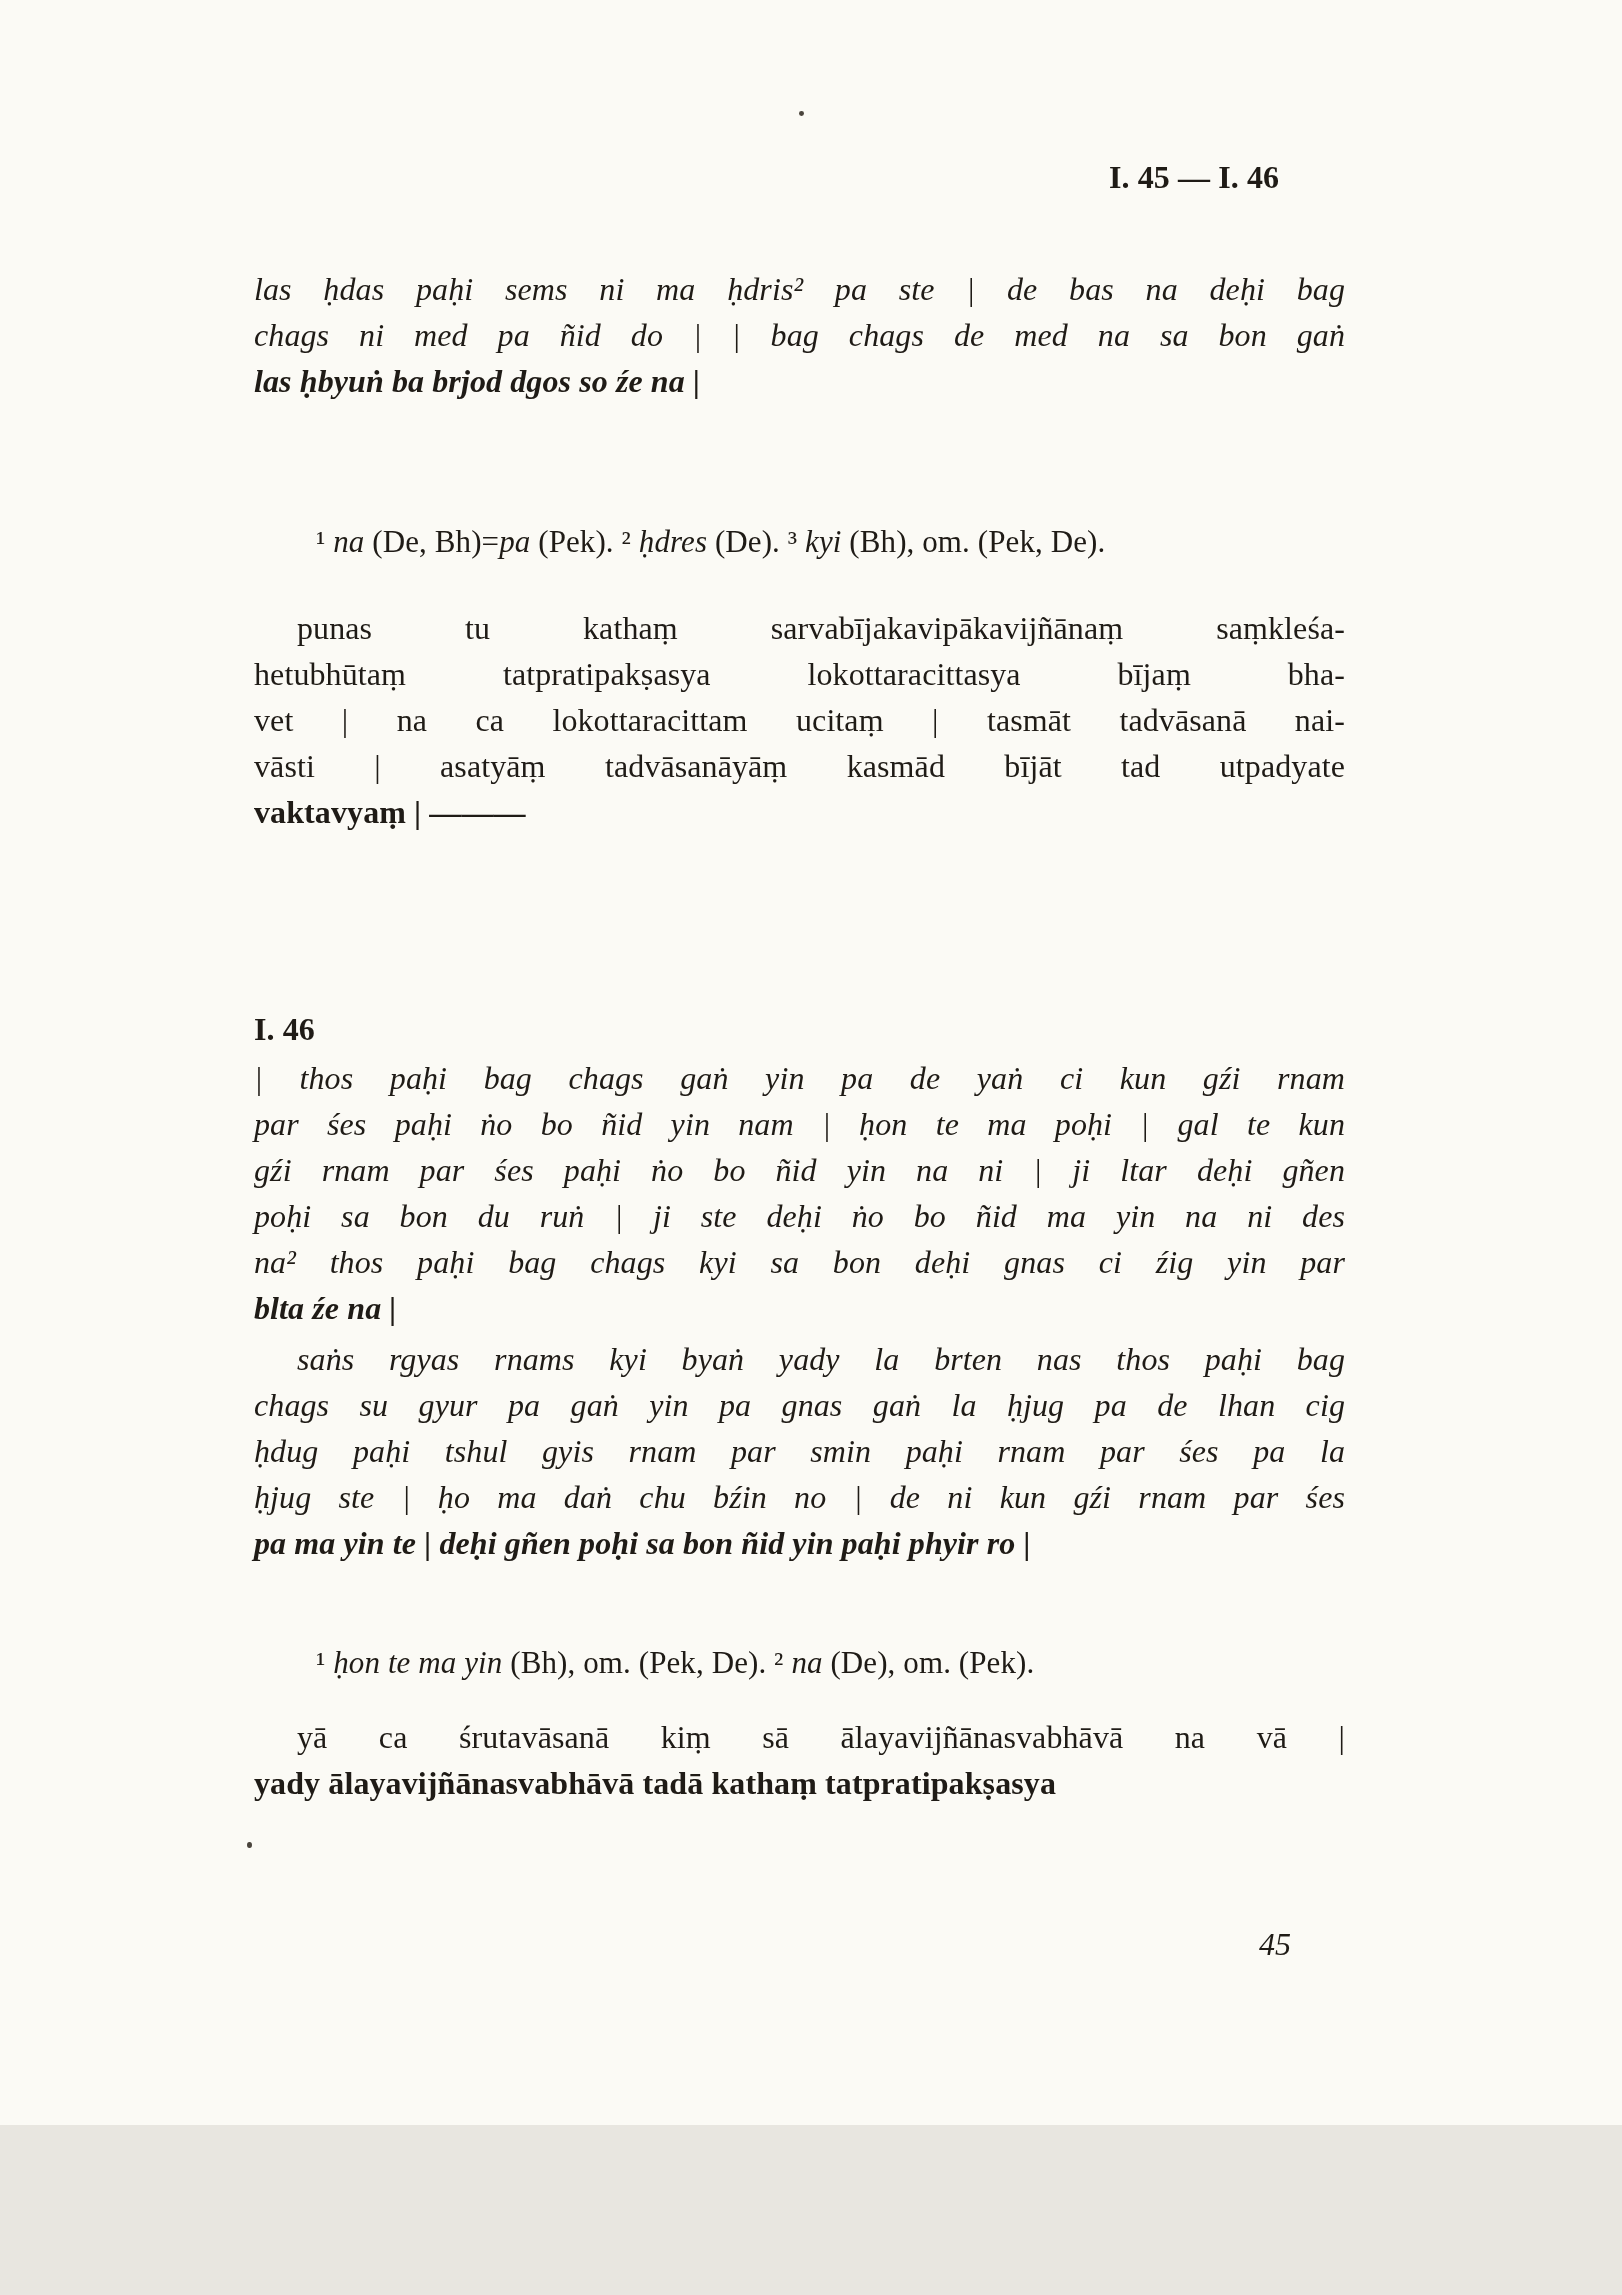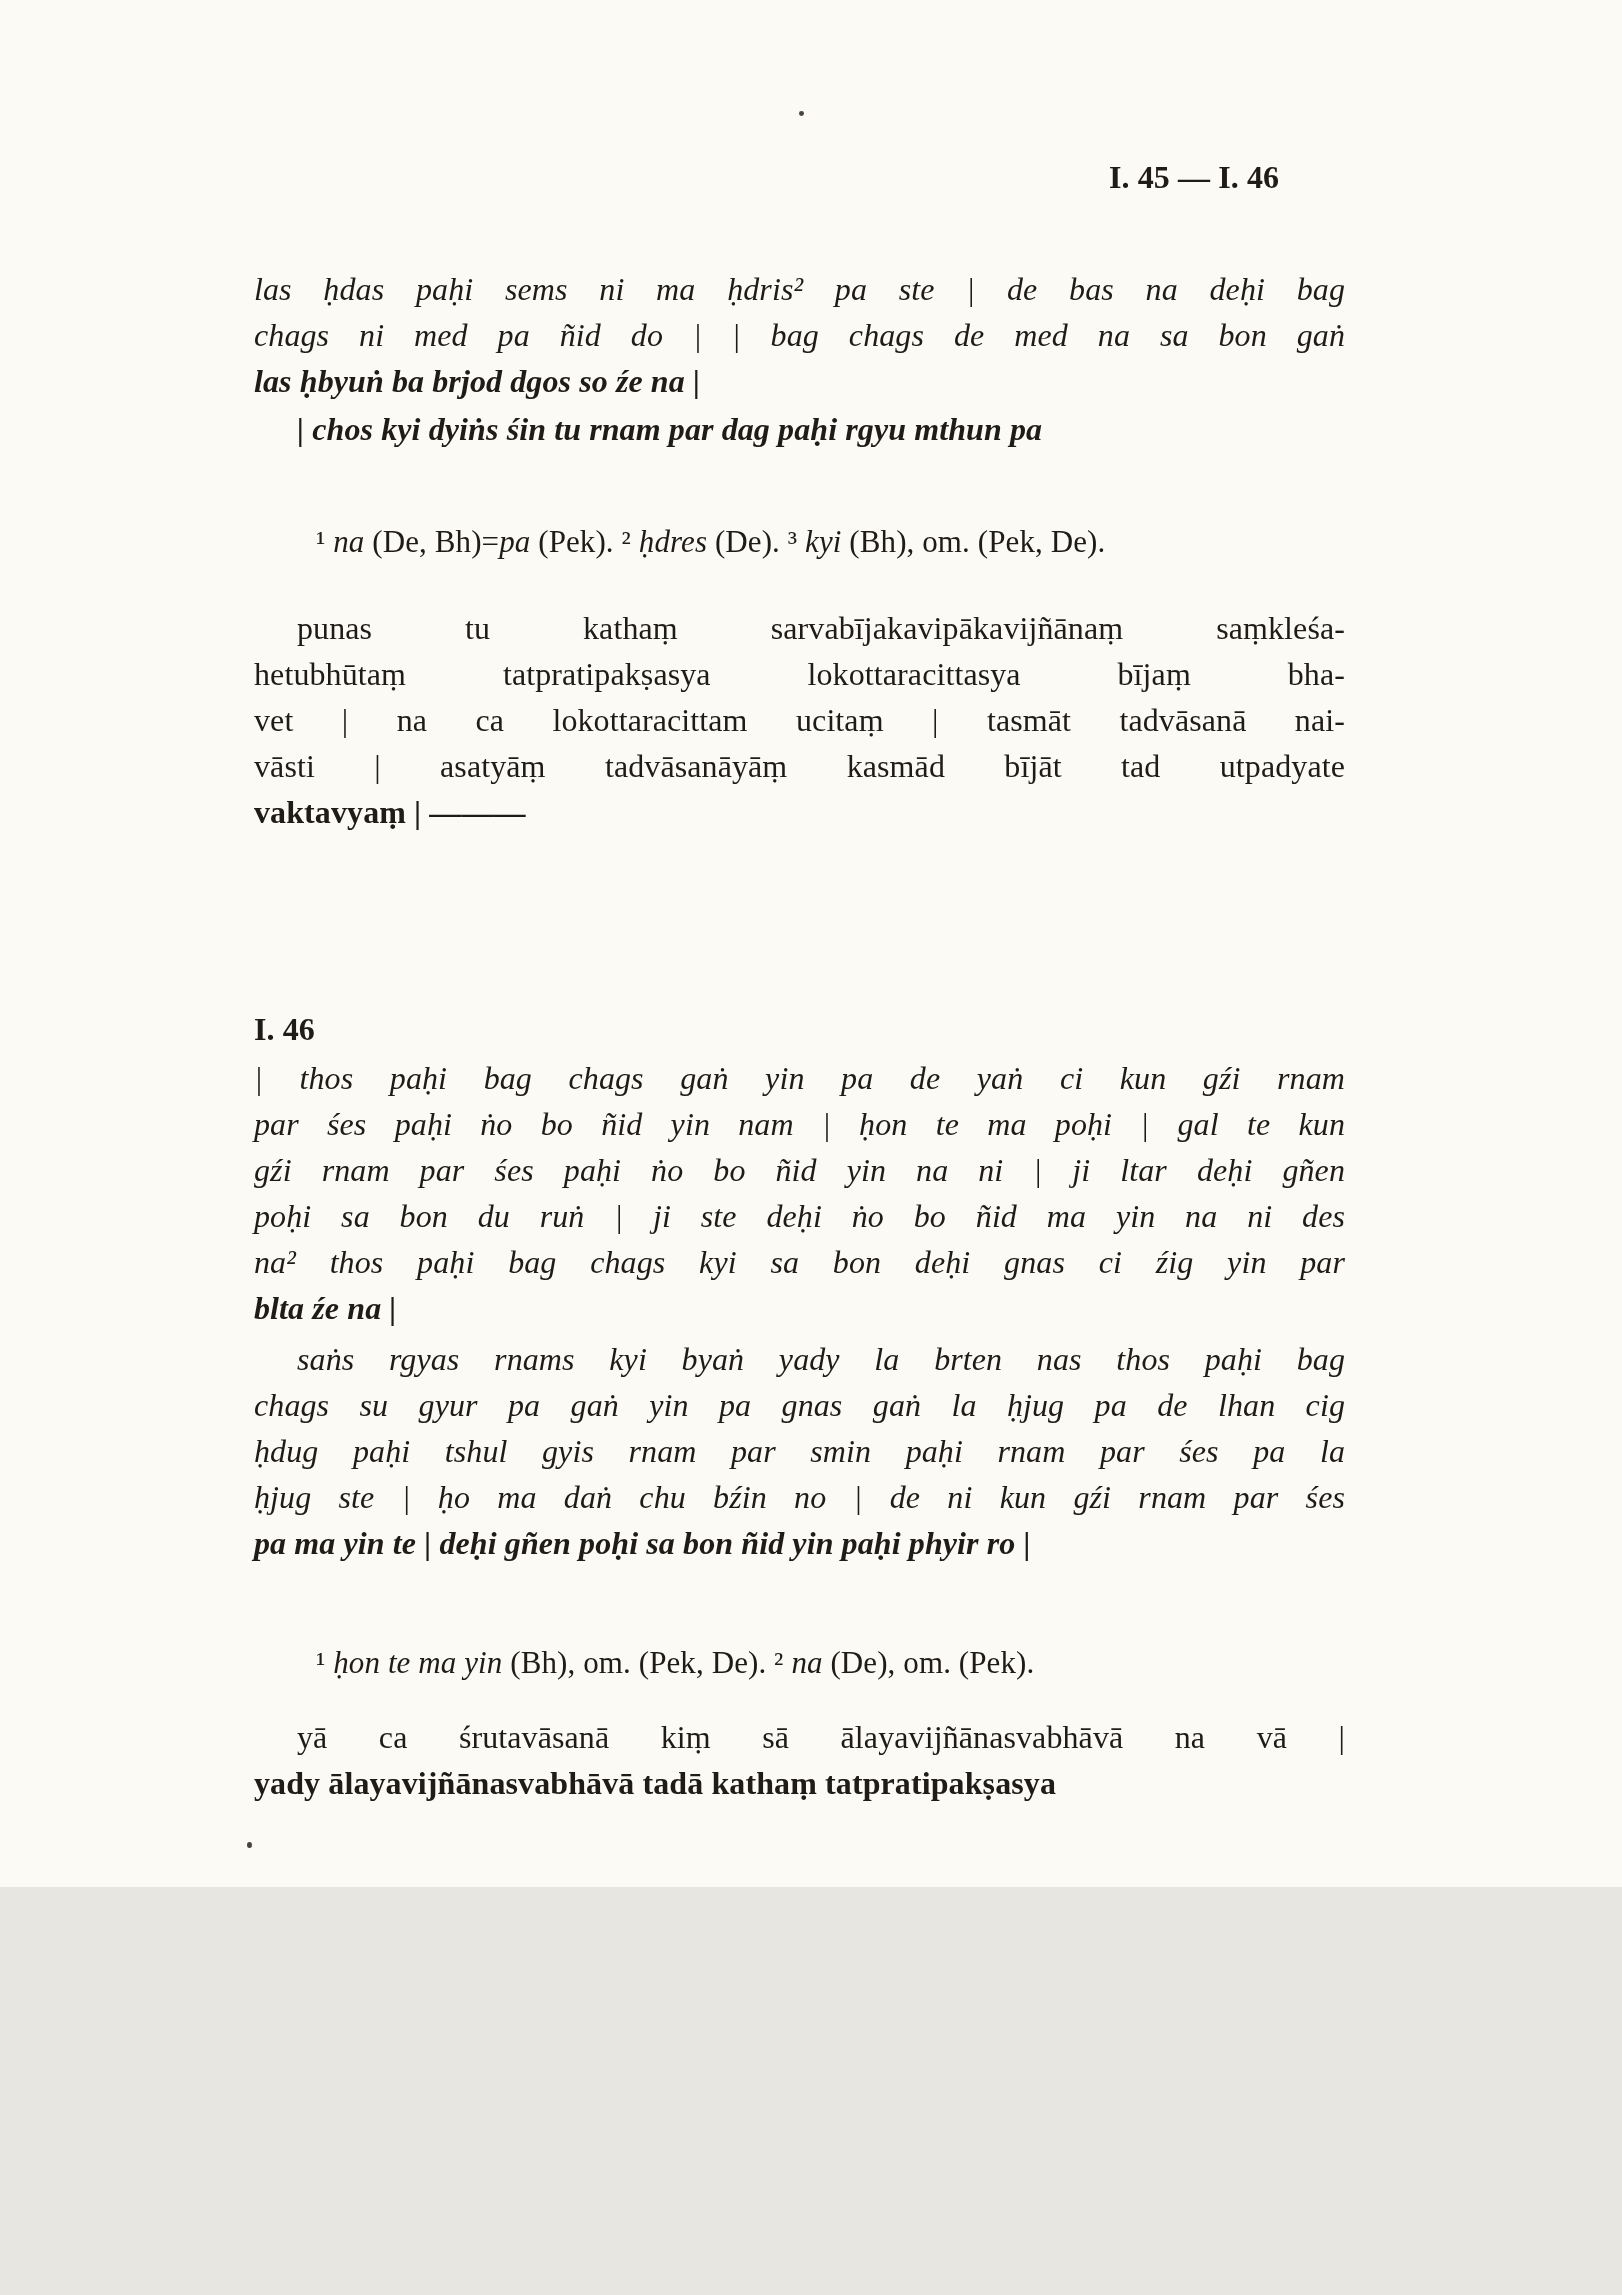--- a/index.html
+++ b/index.html
@@ -3,21 +3,21 @@
 <meta charset="utf-8">
 <style>
   html, body {
     margin: 0;
     padding: 0;
     background: #e8e6e0;
   }
   .page {
     position: relative;
     width: 1622px;
-    height: 1887px;
+    height: 2125px;
     margin: 0 auto;
     background: #fbfaf5;
     color: #1f1b16;
     font-family: "Liberation Serif", "DejaVu Serif", serif;
     font-size: 32px;
     line-height: 46px;
     letter-spacing: 0.1px;
     overflow: hidden;
   }
   .block {
@@ -87,21 +87,20 @@
 
   <div class="speck speck-1"></div>
 
   <div class="block para tib" style="top: 266px;">
       <div class="line">las ḥdas paḥi sems ni ma ḥdris² pa ste | de bas na deḥi bag</div>
       <div class="line">chags ni med pa ñid do | | bag chags de med na sa bon gaṅ</div>
       <div class="line">las ḥbyuṅ ba brjod dgos so źe na |</div>
     </div>
 
   <div class="block para tib indent" style="top: 406px;">
-      <div class="line">| chos kyi dyiṅs śin tu rnam par dag paḥi rgyu mthun pa</div>
     </div>
 
   <div class="block footnote" style="top: 525px;"><span>¹ </span><span class="it">na</span><span> (De, Bh)=</span><span class="it">pa</span><span> (Pek).   ² </span><span class="it">ḥdres</span><span> (De).   ³ </span><span class="it">kyi</span><span> (Bh), om. (Pek, De).</span></div>
 
   <div class="block para skt indent" style="top: 605px;">
       <div class="line">punas tu kathaṃ sarvabījakavipākavijñānaṃ saṃkleśa-</div>
       <div class="line">hetubhūtaṃ tatpratipakṣasya lokottaracittasya bījaṃ bha-</div>
       <div class="line">vet | na ca lokottaracittam ucitaṃ | tasmāt tadvāsanā nai-</div>
       <div class="line">vāsti | asatyāṃ tadvāsanāyāṃ kasmād bījāt tad utpadyate</div>
       <div class="line">vaktavyaṃ | ———</div>

